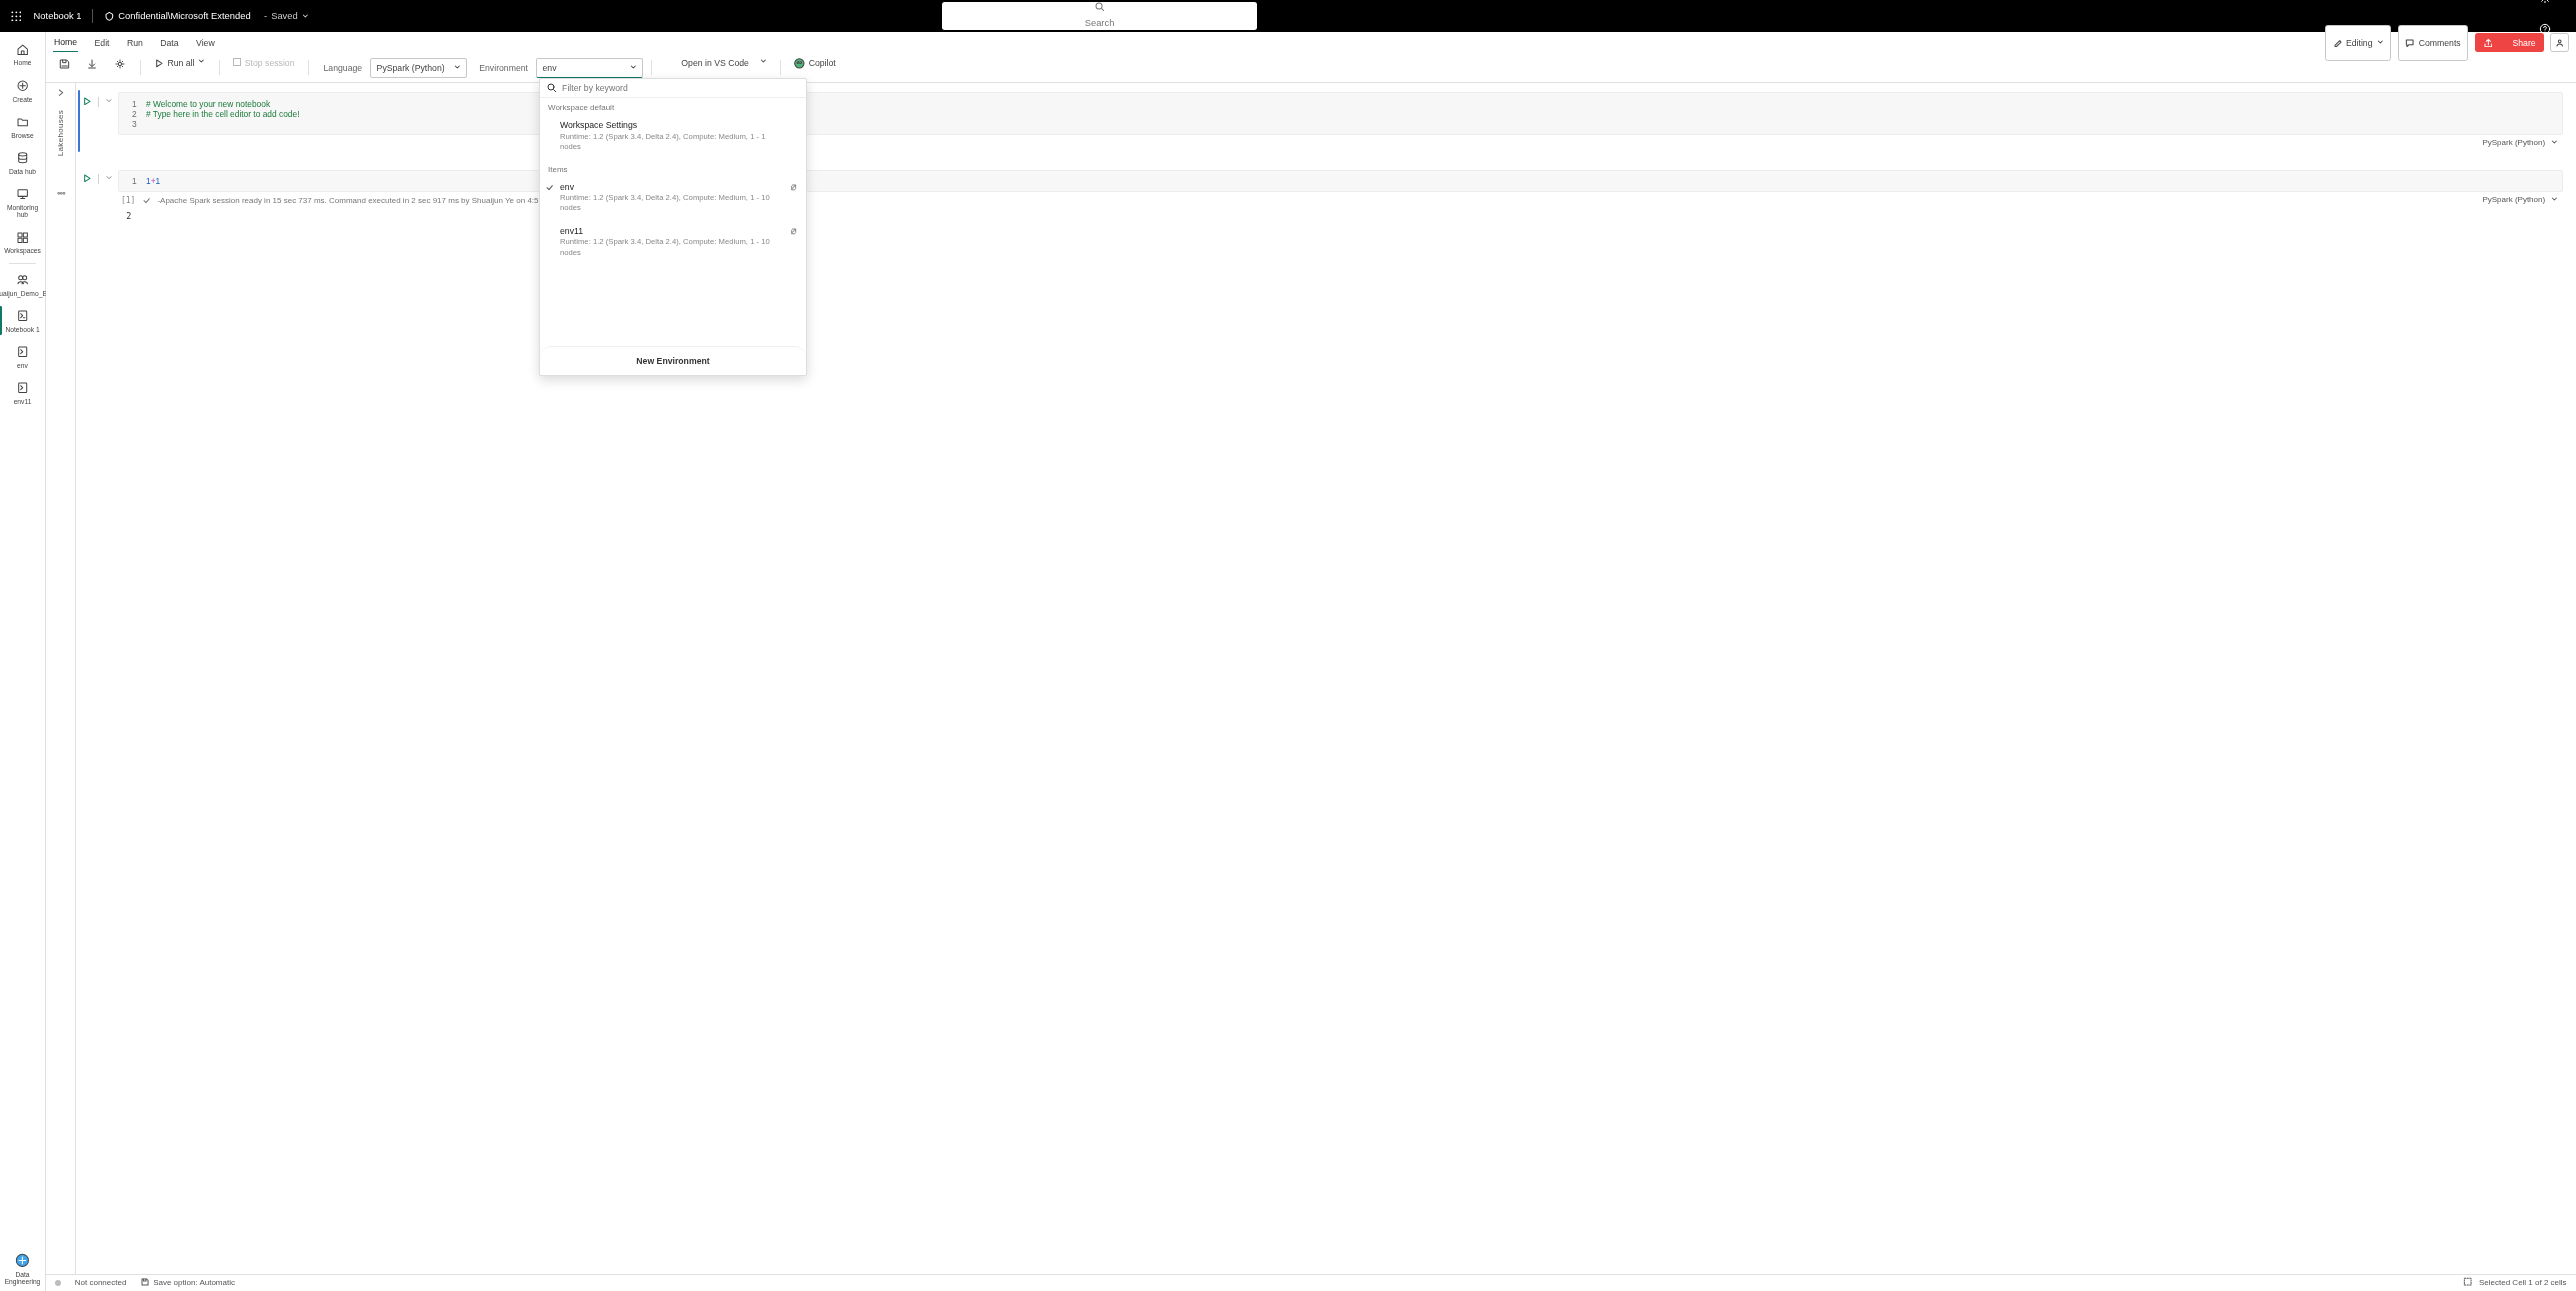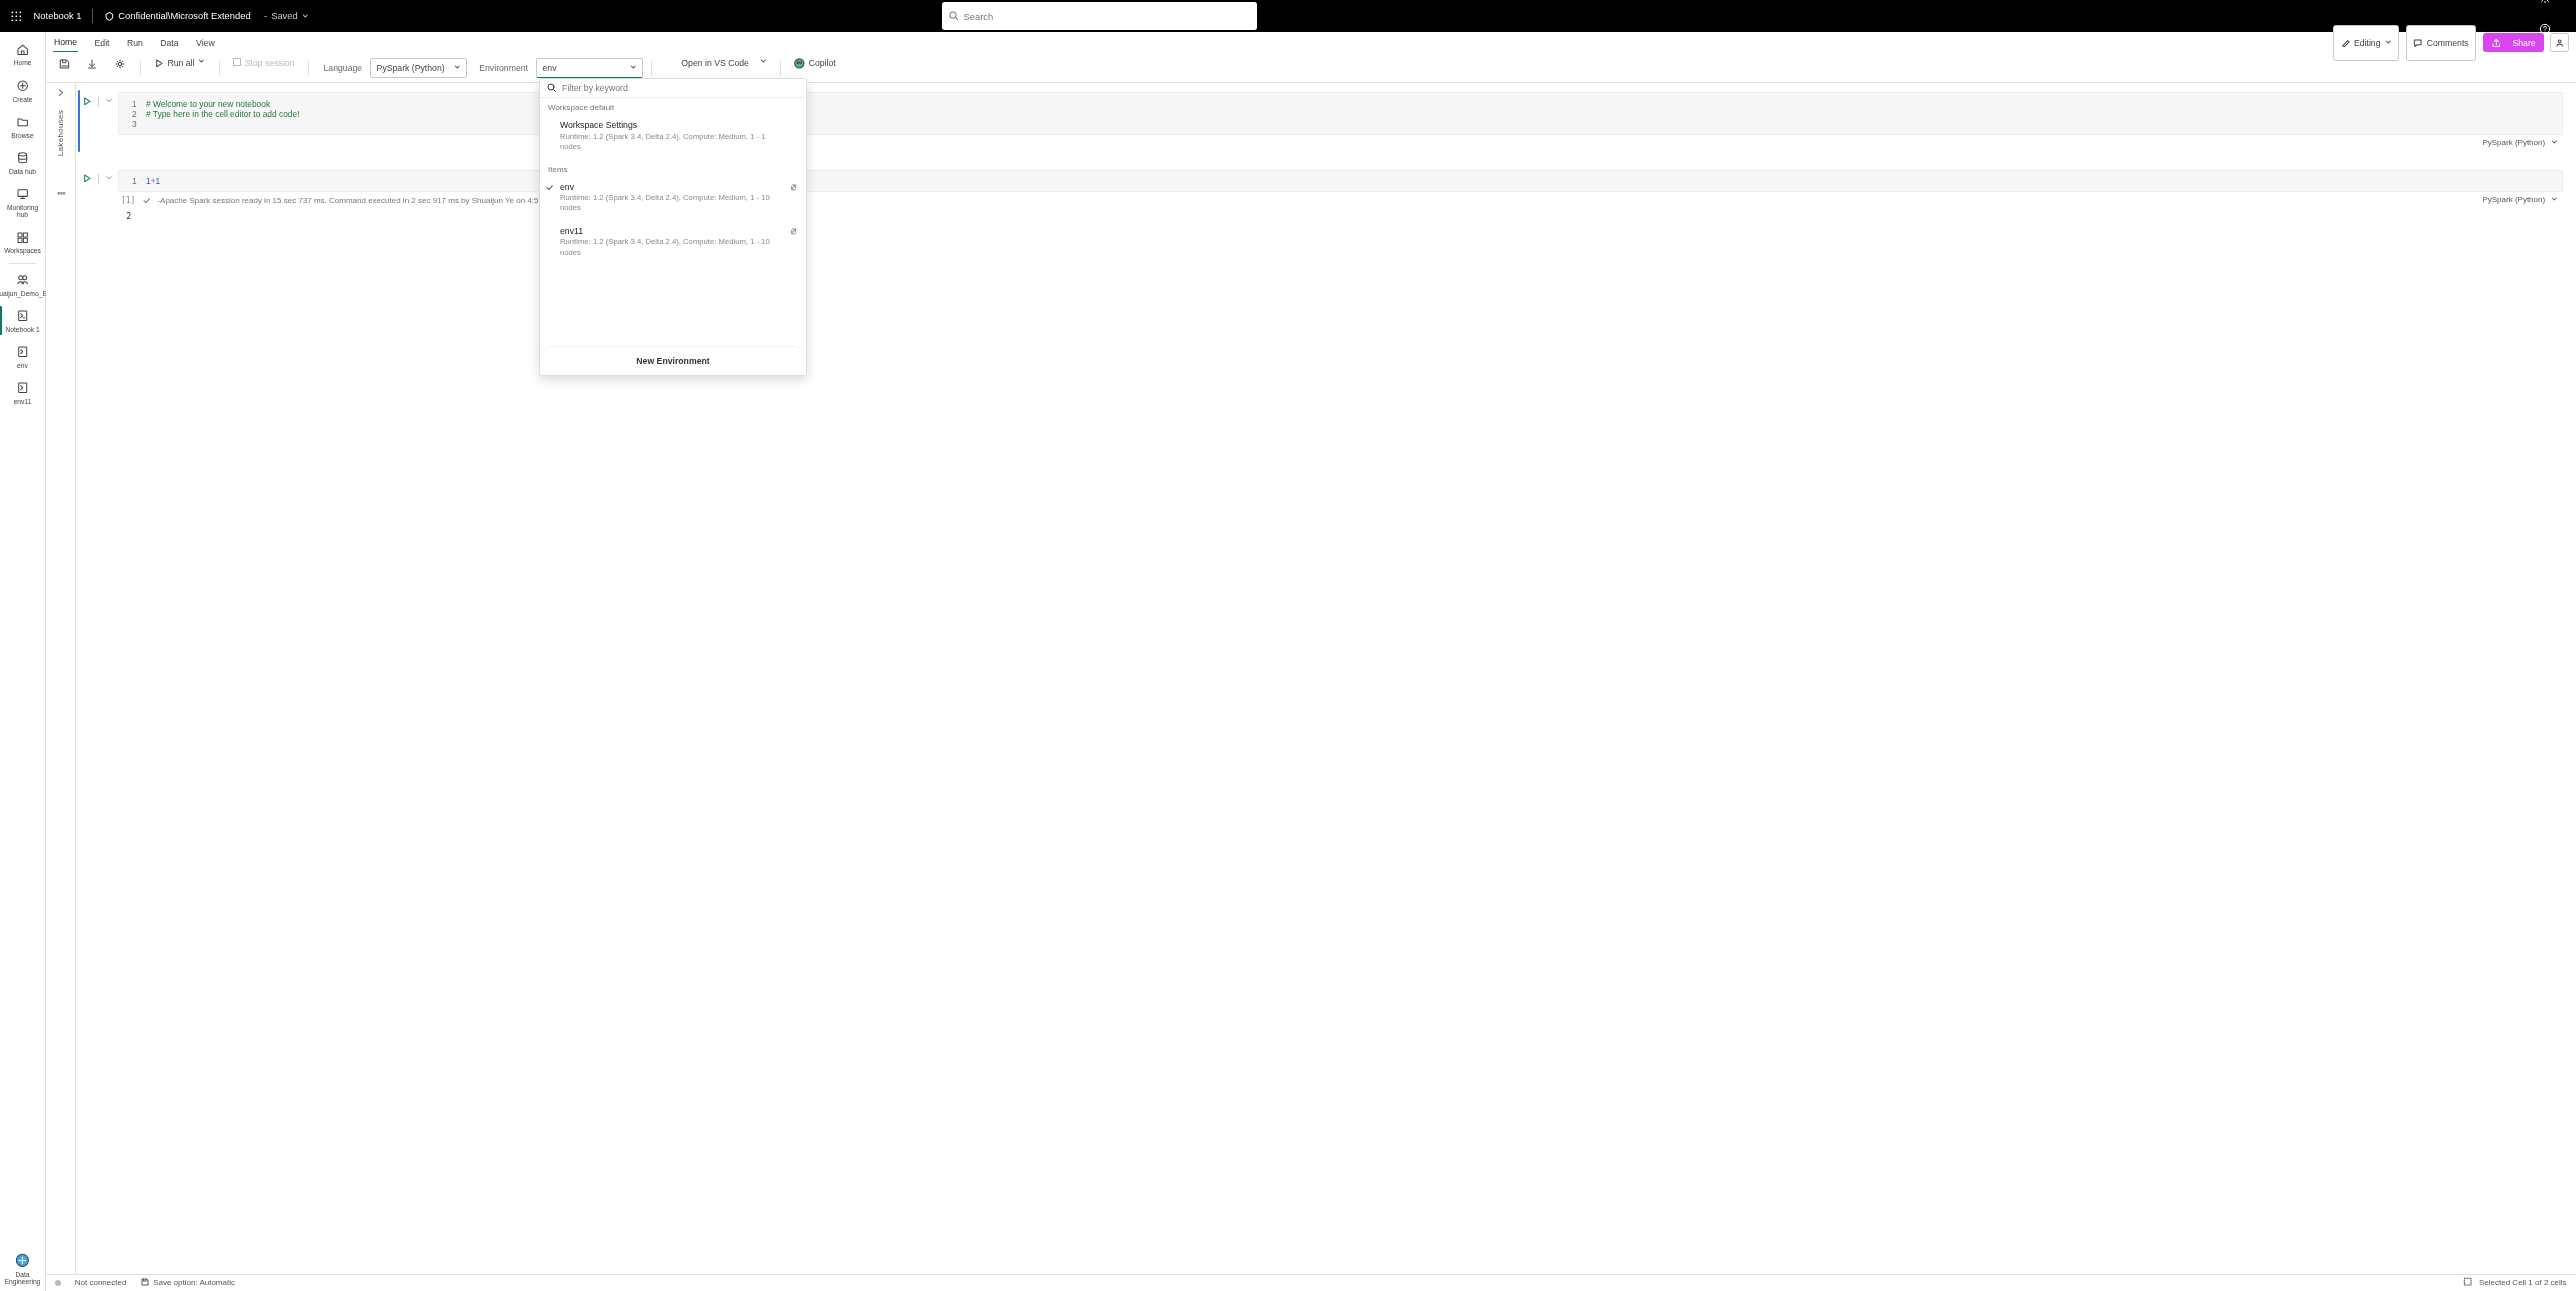--- a/index.html
+++ b/index.html
@@ -6,21 +6,21 @@
 html, body { width: 100%; height: 100%; overflow: hidden; background: #fff; }
 
 
 .topbar { height: 32px; background: #000; display: flex; align-items: center; color: #fff; font-size: 9.4px; padding: 0 5.4px; }
 .topbar .waffle { width: 21.5px; height: 21.5px; display: flex; align-items: center; justify-content: center; cursor: pointer; }
 .topbar .title-area { display: flex; align-items: center; gap: 6.7px; margin-left: 6.7px; }
 .topbar .sep { width: 0.7px; height: 13.4px; background: #555; margin: 0 4px; }
 .topbar .sens { display: flex; align-items: center; gap: 4px; }
 .topbar .saved { color: #ccc; margin-left: 6.7px; display: flex; align-items: center; gap: 4px; }
 .topbar .search { flex: 0 0 315px; margin-left: auto; margin-right: auto; }
-.topbar .search-inner { background: #fff; border-radius: 2.7px; height: 28px; display: flex; align-items: center; padding: 0 6.7px; gap: 5.4px; color: #777; width: 100%; }
+.topbar .search-inner { background: #fff; border-radius: 2.7px; height: 28px; display: flex; align-items: center; padding: 0 6.7px; gap: 5.4px; color: #777; width: 100%; flex-direction: column; }
 .topbar .right { margin-left: auto; display: flex; align-items: center; gap: 12px; padding-right: 5.4px; flex-direction: column; }
 .topbar .trial { text-align: left; font-size: 8px; line-height: 1.15; }
 .topbar .icon-btn { width: 19px; height: 19px; display: flex; align-items: center; justify-content: center; cursor: pointer; position: relative; }
 .topbar .badge { position: absolute; top: -1.3px; right: -2.7px; background: #00a37c; color: #000; font-size: 6px; border-radius: 5.4px; min-width: 9.4px; height: 9.4px; display: flex; align-items: center; justify-content: center; padding: 0 2px; }
 .avatar { width: 23px; height: 23px; border-radius: 50%; background: radial-gradient(circle at 40% 35%, #d8c7b0 0%, #6a5a48 55%, #2e2b26 100%); }
 
 
 .leftnav { position: absolute; top: 32px; left: 0; bottom: 0; width: 46px; background: #fff; border-right: 0.7px solid #e0e0e0; display: flex; flex-direction: column; align-items: center; padding-top: 4px; }
 .leftnav .nav-item { width: 100%; display: flex; flex-direction: column; align-items: center; gap: 2px; padding: 5.4px 1.3px; font-size: 6.7px; color: #424242; cursor: pointer; text-align: center; line-height: 1.1; }
 .leftnav .nav-item.active { position: relative; }
@@ -29,21 +29,21 @@
 .leftnav .spacer { flex: 1; }
 .leftnav .nav-icon { width: 16px; height: 16px; display: flex; align-items: center; justify-content: center; }
 
 
 .ribbon-wrap { position: absolute; top: 32px; left: 46px; right: 0; background: #fff; }
 .ribbon-tabs { height: 21.5px; display: flex; align-items: center; padding: 0 6.7px; gap: 14.8px; font-size: 8.7px; color: #424242; }
 .ribbon-tabs .tab { padding: 4px 1.3px; cursor: pointer; }
 .ribbon-tabs .tab.active { border-bottom: 1.3px solid #117865; color: #222; font-weight: 400; }
 .ribbon-tabs .right-tools { margin-left: auto; display: flex; align-items: center; gap: 6.7px; }
 .btn-outline { border: 0.7px solid #c8c8c8; border-radius: 2.7px; height: 36px; padding: 0 6.7px; display: inline-flex; align-items: center; gap: 4px; font-size: 8.7px; color: #424242; background: #fff; cursor: pointer; }
-.btn-share { background: #d946ef; color: #fff; border-radius: 2.7px; height: 19px; padding: 0 8px; display: inline-flex; align-items: center; gap: 12px; font-size: 8.7px; cursor: pointer; }
+.btn-share { background: #ef4444; color: #fff; border-radius: 2.7px; height: 19px; padding: 0 8px; display: inline-flex; align-items: center; gap: 20px; font-size: 8.7px; cursor: pointer; }
 .icon-square { width: 19px; height: 19px; border: 0.7px solid #c8c8c8; border-radius: 2.7px; display: inline-flex; align-items: center; justify-content: center; cursor: pointer; }
 
 .toolbar-row { height: 29.5px; border-bottom: 0.7px solid #e0e0e0; display: flex; align-items: center; padding: 0 6.7px; gap: 5.4px; font-size: 8.7px; color: #424242; }
 .toolbar-row .vsep { width: 0.7px; height: 14.8px; background: #e0e0e0; margin: 0 2.7px; }
 .toolbar-row .tbtn { height: 19px; padding: 0 5.4px; display: inline-flex; gap: 4px; cursor: pointer; border-radius: 2.7px; }
 .toolbar-row .disabled { color: #b8b8b8; }
 .toolbar-row .stop-square { width: 8px; height: 8px; border: 1px solid #b8b8b8; }
 .toolbar-row .label { color: #666; margin-left: 6.7px; margin-right: 2.7px; }
 .toolbar-row .dd { height: 20px; border: 0.7px solid #c8c8c8; border-radius: 2px; padding: 0 5.4px; display: inline-flex; align-items: center; gap: 9.4px; min-width: 81px; justify-content: space-between; cursor: pointer; background: #fff; }
 .toolbar-row .dd.env { border-bottom: 1.3px solid #117865; min-width: 107px; }

